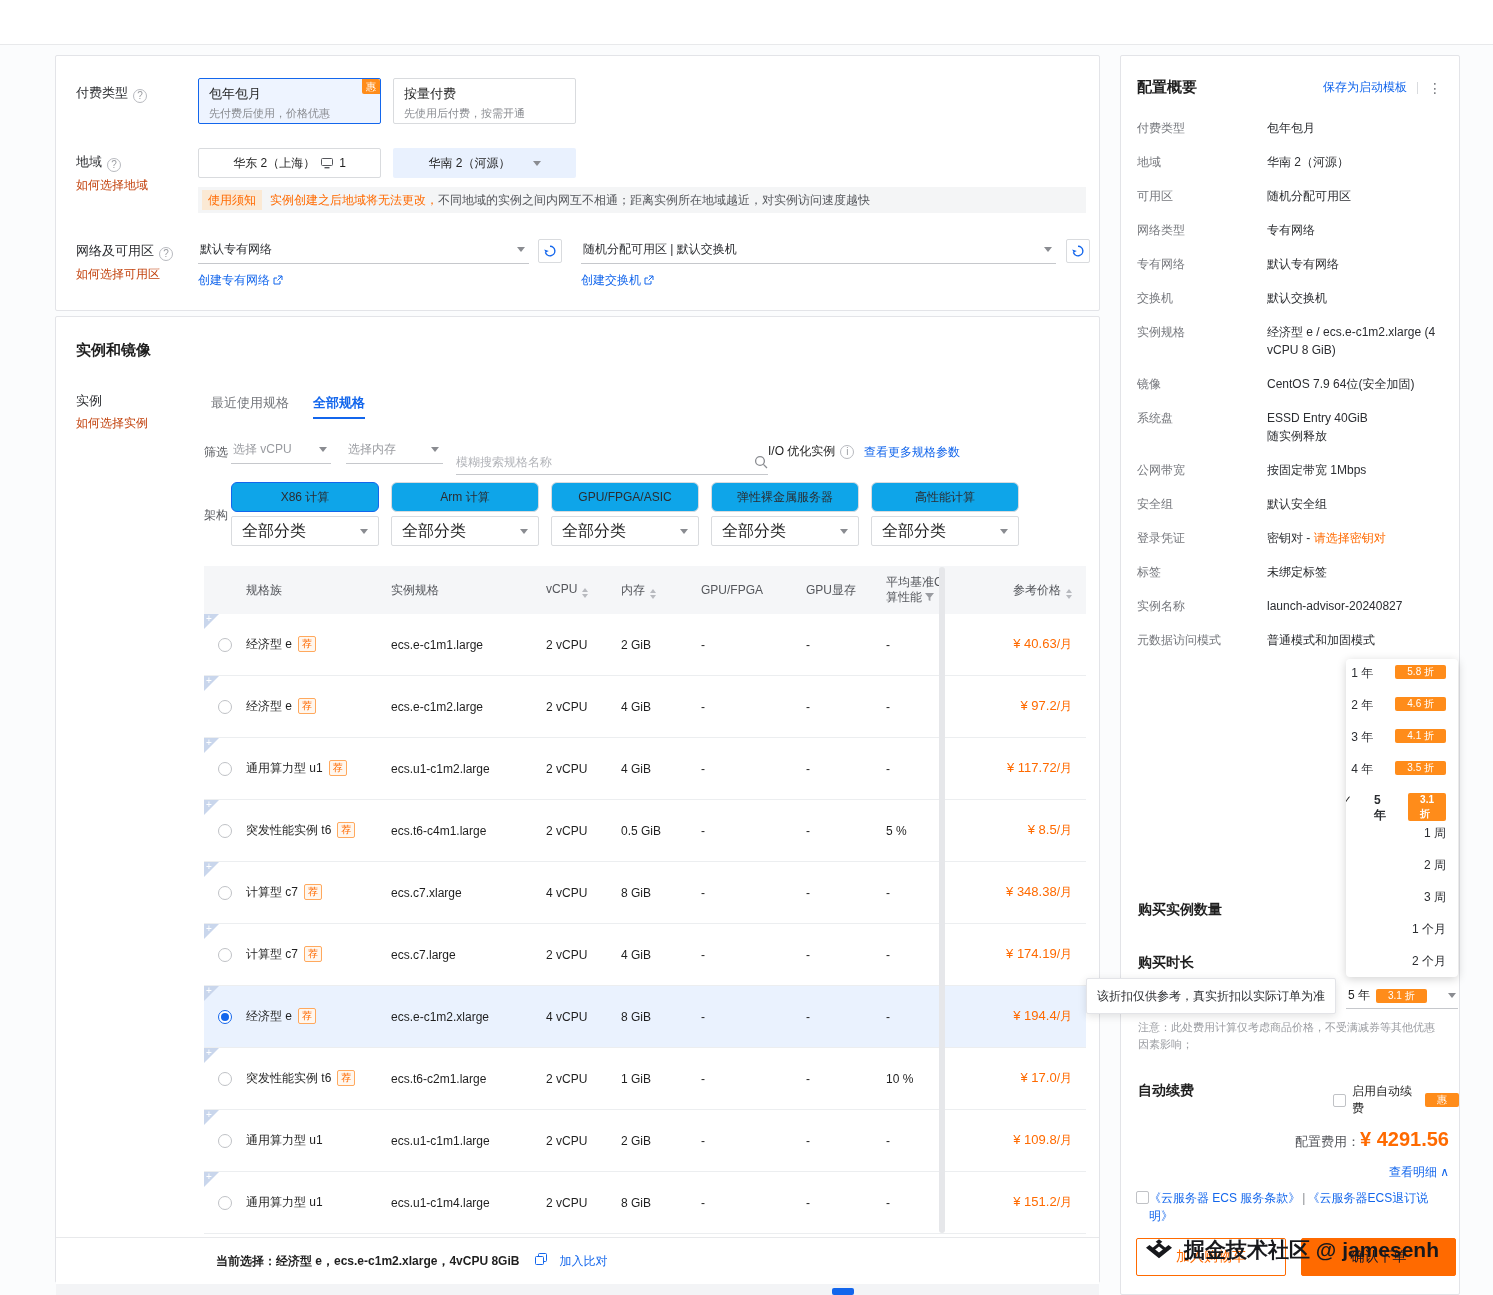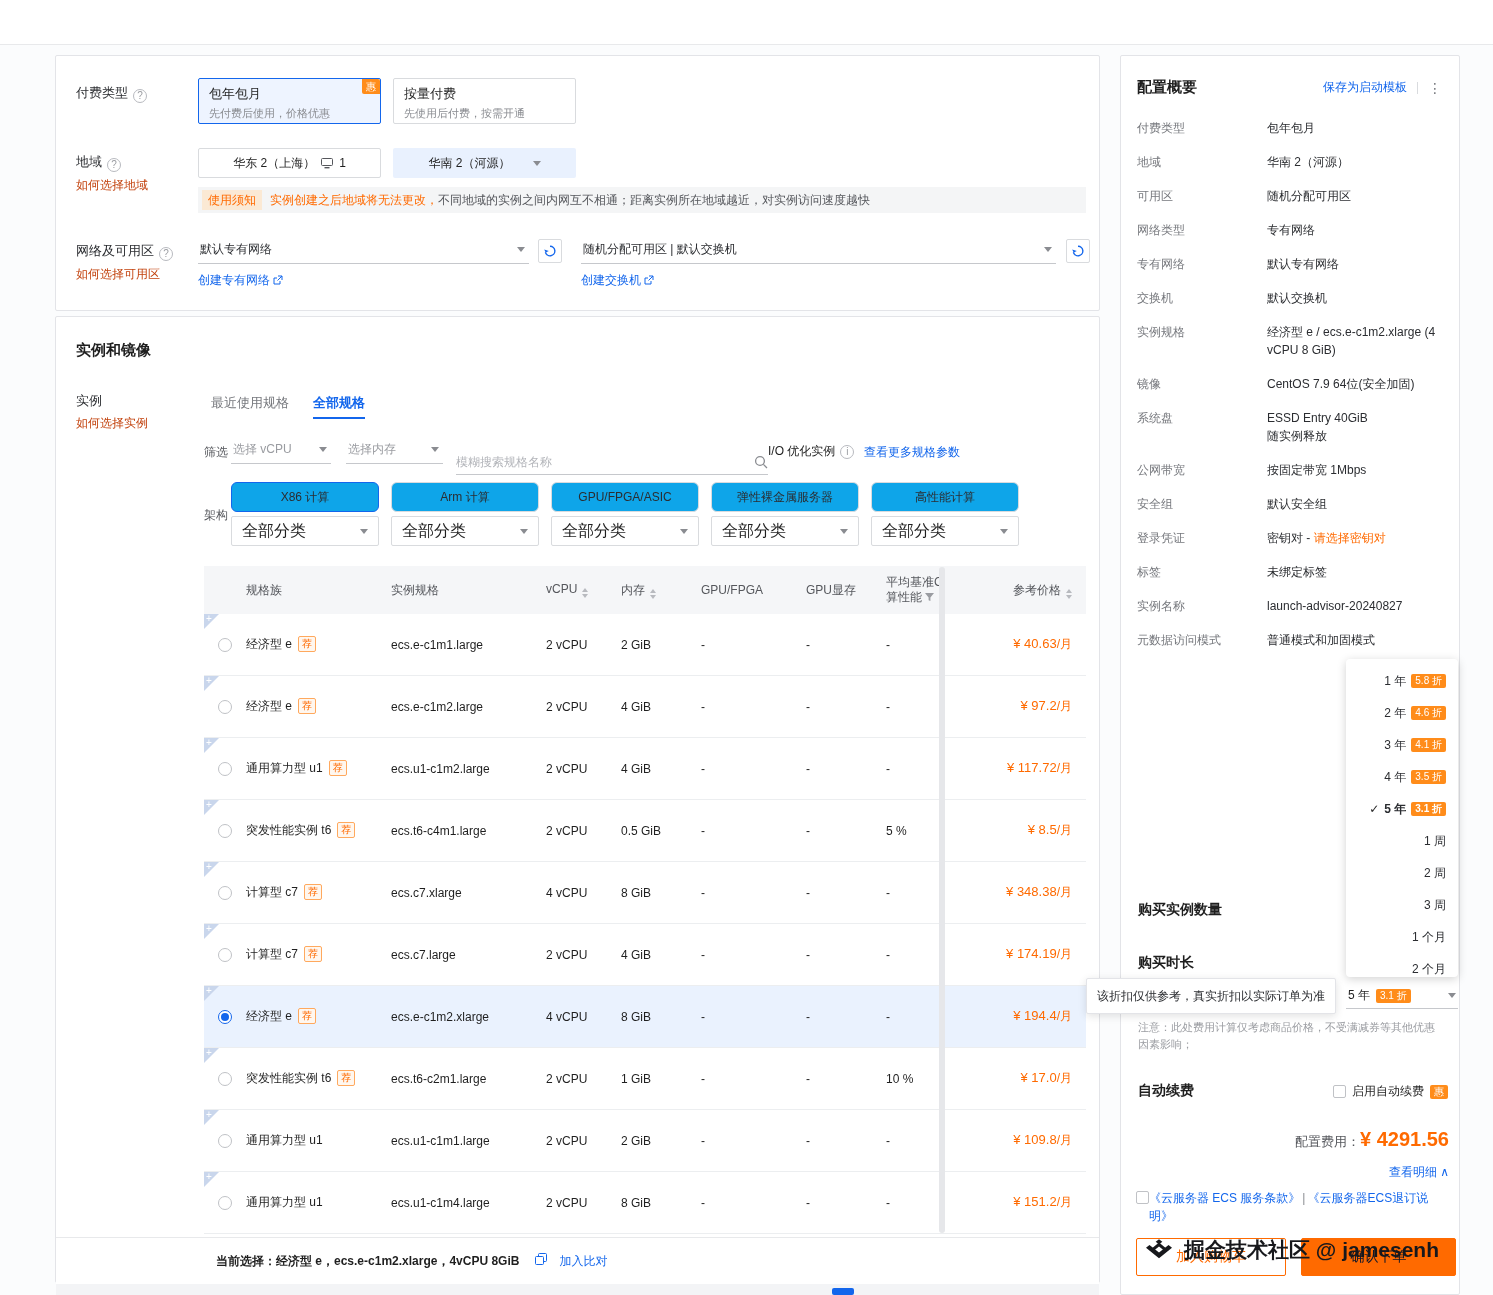--- a/index.html
+++ b/index.html
@@ -77,37 +77,37 @@
 .sum-save{color:#1366ec;font-size:12px;cursor:pointer}
 .sum-div{width:1px;height:12px;background:#d9dbde;margin:0 10px}
 .sum-more{color:#76787d;cursor:pointer;font-size:14px;letter-spacing:1px}
 .sum-list{padding:8px 16px 0}
 .sum-row{display:flex;line-height:18px;margin-bottom:16px;font-size:12px}
 .sum-label{width:130px;color:#76787d;flex-shrink:0}
 .sum-value{flex:1;color:#2b2d31}
 .sum-link{color:#ff6a00;cursor:pointer}
 .h14{font-size:14px;font-weight:bold}
 .dur-select{position:absolute;left:225px;top:927px;width:112px;height:26px;border-bottom:1px solid #c6c8cc;display:flex;align-items:center;gap:6px;cursor:pointer;padding:0 2px}
-.zhe{background:#ff8c1a;color:#fff;font-size:10px;line-height:14px;padding:0 4px;border-radius:2px}
+.zhe{background:#ff8c1a;color:#fff;font-size:10px;line-height:14px;padding:0 12px;border-radius:2px}
 .note-txt{position:absolute;left:17px;top:963px;font-size:11px;color:#9a9ca1;line-height:17px;white-space:nowrap}
 .renew-row{position:absolute;left:212px;top:1027px;display:flex;align-items:center;gap:6px;cursor:pointer}
 .cbox{width:13px;height:13px;border:1px solid #c0c2c6;border-radius:2px;background:#fff;flex-shrink:0}
 .fee-row{position:absolute;right:10px;top:1072px;display:flex;align-items:baseline}
 .fee-label{font-size:13px;color:#55575c}
 .fee-value{font-size:20px;font-weight:bold;color:#ff6a00}
 .detail-link{position:absolute;right:10px;top:1108px;color:#1366ec;cursor:pointer}
 .terms{position:absolute;left:15px;top:1133px;width:312px;display:flex;line-height:18px}
 .terms .txt a{color:#1366ec}
 .terms .sep{color:#8a8c91;margin:0 2px}
 .btn{position:absolute;height:38px;border-radius:2px;font-size:14px;display:flex;align-items:center;justify-content:center;cursor:pointer}
 .btn-cart{left:15px;top:1182px;width:150px;background:#fff;border:1px solid #ff6a00;color:#ff6a00}
 .btn-order{left:180px;top:1182px;width:155px;background:#ff6a00;border:1px solid #ff6a00;color:#0f172a}
 
 .dur-dropdown{position:absolute;left:225px;top:603px;width:112px;height:318px;background:#fff;border-radius:4px;box-shadow:0 2px 10px rgba(0,0,0,.18);overflow:hidden;z-index:30;padding-top:6px}
-.dur-item{height:32px;display:flex;align-items:center;justify-content:flex-end;padding-right:12px;gap:5px;font-size:12px;color:#2b2d31;cursor:pointer}
+.dur-item{height:32px;display:flex;align-items:flex-start;justify-content:flex-end;padding-right:12px;gap:22px;font-size:12px;color:#2b2d31;cursor:pointer}
 .dur-item.selected{font-weight:bold}
 .dur-item .chk{font-size:12px;color:#1f1f1f}
 
 .discount-tooltip{position:absolute;left:1086px;top:978px;width:250px;height:36px;background:#fff;border:1px solid #e3e4e8;border-radius:2px;box-shadow:0 2px 8px rgba(0,0,0,.12);display:flex;align-items:center;justify-content:center;font-size:12px;color:#2b2d31;z-index:25}
 .watermark{position:absolute;left:1146px;top:1236px;z-index:60;display:flex;align-items:center;gap:12px;font-size:21px;font-weight:bold;color:#17181c;white-space:nowrap}
 .bottom-strip{position:absolute;left:56px;top:1284px;width:1043px;height:11px;background:#f3f4f6}
 .bottom-chip{position:absolute;left:832px;top:1288px;width:22px;height:7px;background:#1366ec;border-radius:2px}
 .icon-svg{flex-shrink:0;display:inline-block;vertical-align:-1px}
 </style>
 </head>

